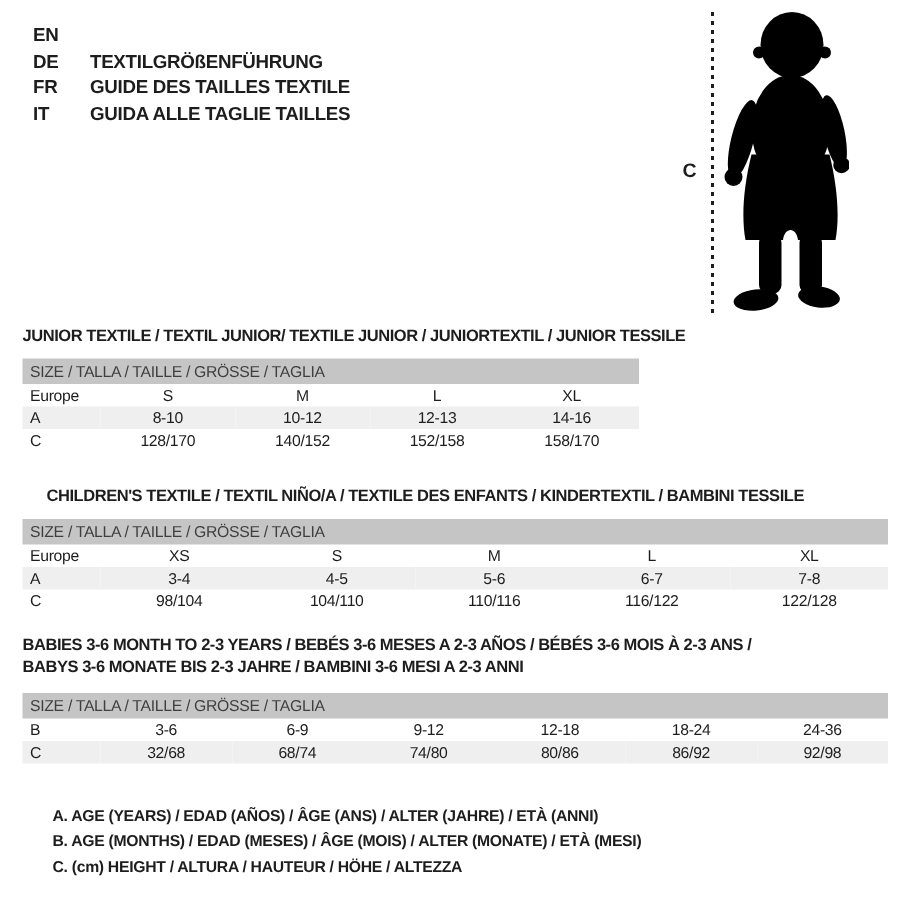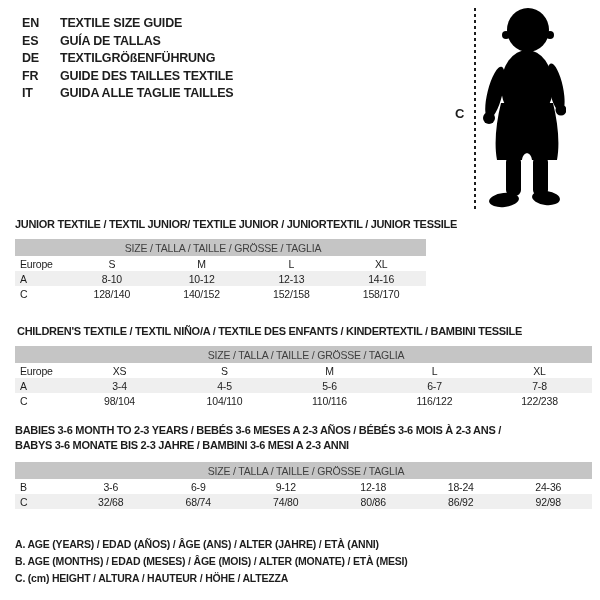--- a/index.html
+++ b/index.html
@@ -23,46 +23,41 @@
   }
   .height-label{position:absolute;left:455px;top:106px;font-weight:700;font-size:13px;}
   .baby{position:absolute;left:482px;top:8px;width:84px;height:204px;}
   
   .tbl-title{position:absolute;font-weight:700;font-size:11px;letter-spacing:-0.3px;line-height:15px;white-space:nowrap;}
   
   .size-table{position:absolute;border-collapse:collapse;table-layout:fixed;}
   .size-table col.c-label{width:52px;}
   .size-table th{
     background:var(--size-bar-bg);color:var(--size-bar-text);
-    font-weight:400;font-size:10.5px;text-align:center;height:17px;padding:0 0 0 5px;
+    font-weight:400;font-size:10.5px;text-align:left;height:17px;padding:0 0 0 5px;
     letter-spacing:-0.2px;
   }
   .size-table td{
     font-size:10.5px;font-weight:400;height:15px;padding:0;text-align:center;
     letter-spacing:-0.2px;color:var(--text);margin-left:30px;
   }
   .size-table td:first-child{text-align:left;padding-left:5px;}
   .size-table tr.alt{background:var(--row-alt-bg);}
   
   .notes{position:absolute;left:15px;top:536px;}
-  .note-line{font-weight:700;font-size:10.5px;letter-spacing:-0.2px;line-height:17px;white-space:nowrap;}
+  .note-line{font-weight:700;font-size:10.5px;letter-spacing:-0.2px;line-height:17px;white-space:nowrap;margin-left:20px;}
 </style>
 </head>
 <body>
 
 <div class="canvas">
 
   <div class="lang-list">
     <div class="lang-row">
       <span class="lang-code">EN</span>
-      <span class="lang-label">TEXTILE SIZE GUIDE</span>
-    </div>
-    <div class="lang-row">
-      <span class="lang-code">ES</span>
-      <span class="lang-label">GUÍA DE TALLAS</span>
     </div>
     <div class="lang-row">
       <span class="lang-code">DE</span>
       <span class="lang-label">TEXTILGRÖßENFÜHRUNG</span>
     </div>
     <div class="lang-row">
       <span class="lang-code">FR</span>
       <span class="lang-label">GUIDE DES TAILLES TEXTILE</span>
     </div>
     <div class="lang-row">
@@ -115,29 +110,29 @@
       </tr>
       <tr class="alt">
         <td>A</td>
         <td>8-10</td>
         <td>10-12</td>
         <td>12-13</td>
         <td>14-16</td>
       </tr>
       <tr>
         <td>C</td>
-        <td>128/140</td>
+        <td>128/170</td>
         <td>140/152</td>
         <td>152/158</td>
         <td>158/170</td>
       </tr>
     </tbody>
   </table>
 
-  <div class="tbl-title" style="left:17px;top:324px;">CHILDREN'S TEXTILE / TEXTIL NIÑO/A / TEXTILE DES ENFANTS / KINDERTEXTIL / BAMBINI TESSILE</div>
+  <div class="tbl-title" style="left:31px;top:324px;">CHILDREN'S TEXTILE / TEXTIL NIÑO/A / TEXTILE DES ENFANTS / KINDERTEXTIL / BAMBINI TESSILE</div>
   <table class="size-table" style="left:15px;top:346px;width:577px;">
     <colgroup>
         <col class="c-label">
         <col>
         <col>
         <col>
         <col>
         <col>
       </colgroup>
     <thead>
@@ -161,21 +156,21 @@
         <td>5-6</td>
         <td>6-7</td>
         <td>7-8</td>
       </tr>
       <tr>
         <td>C</td>
         <td>98/104</td>
         <td>104/110</td>
         <td>110/116</td>
         <td>116/122</td>
-        <td>122/238</td>
+        <td>122/128</td>
       </tr>
     </tbody>
   </table>
 
   <div class="tbl-title" style="left:15px;top:423px;">
     <div>BABIES 3-6 MONTH TO 2-3 YEARS / BEBÉS 3-6 MESES A 2-3 AÑOS / BÉBÉS 3-6 MOIS À 2-3 ANS /</div>
     <div>BABYS 3-6 MONATE BIS 2-3 JAHRE / BAMBINI 3-6 MESI A 2-3 ANNI</div>
   </div>
   <table class="size-table" style="left:15px;top:462px;width:577px;">
     <colgroup>

